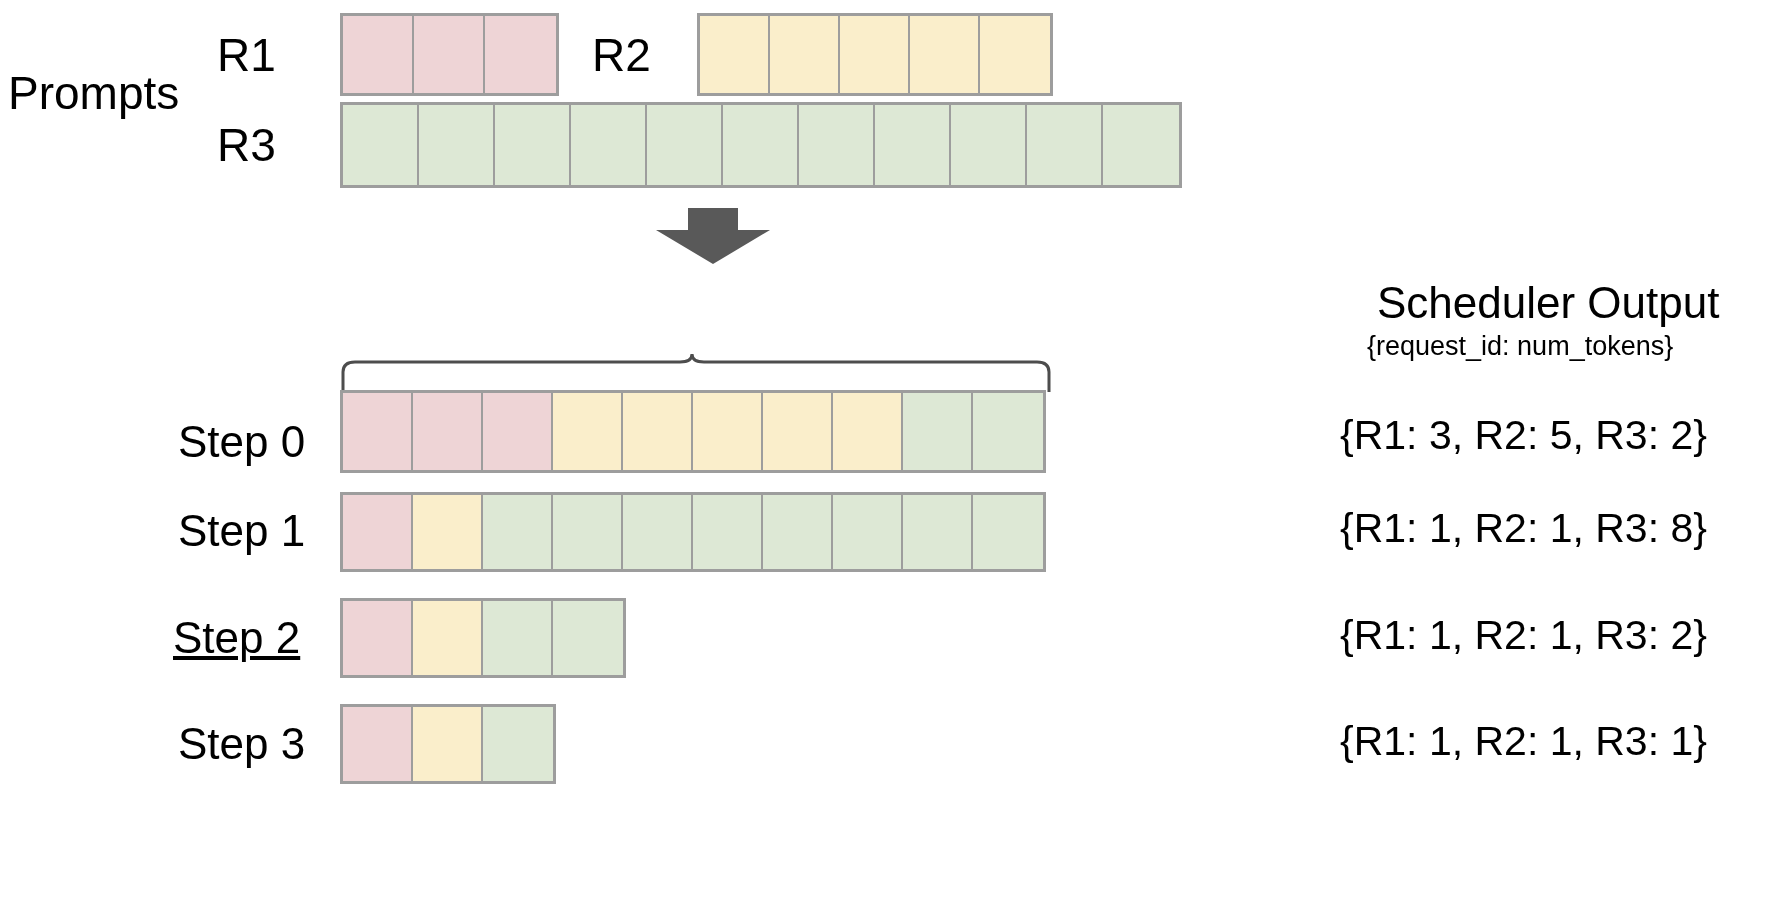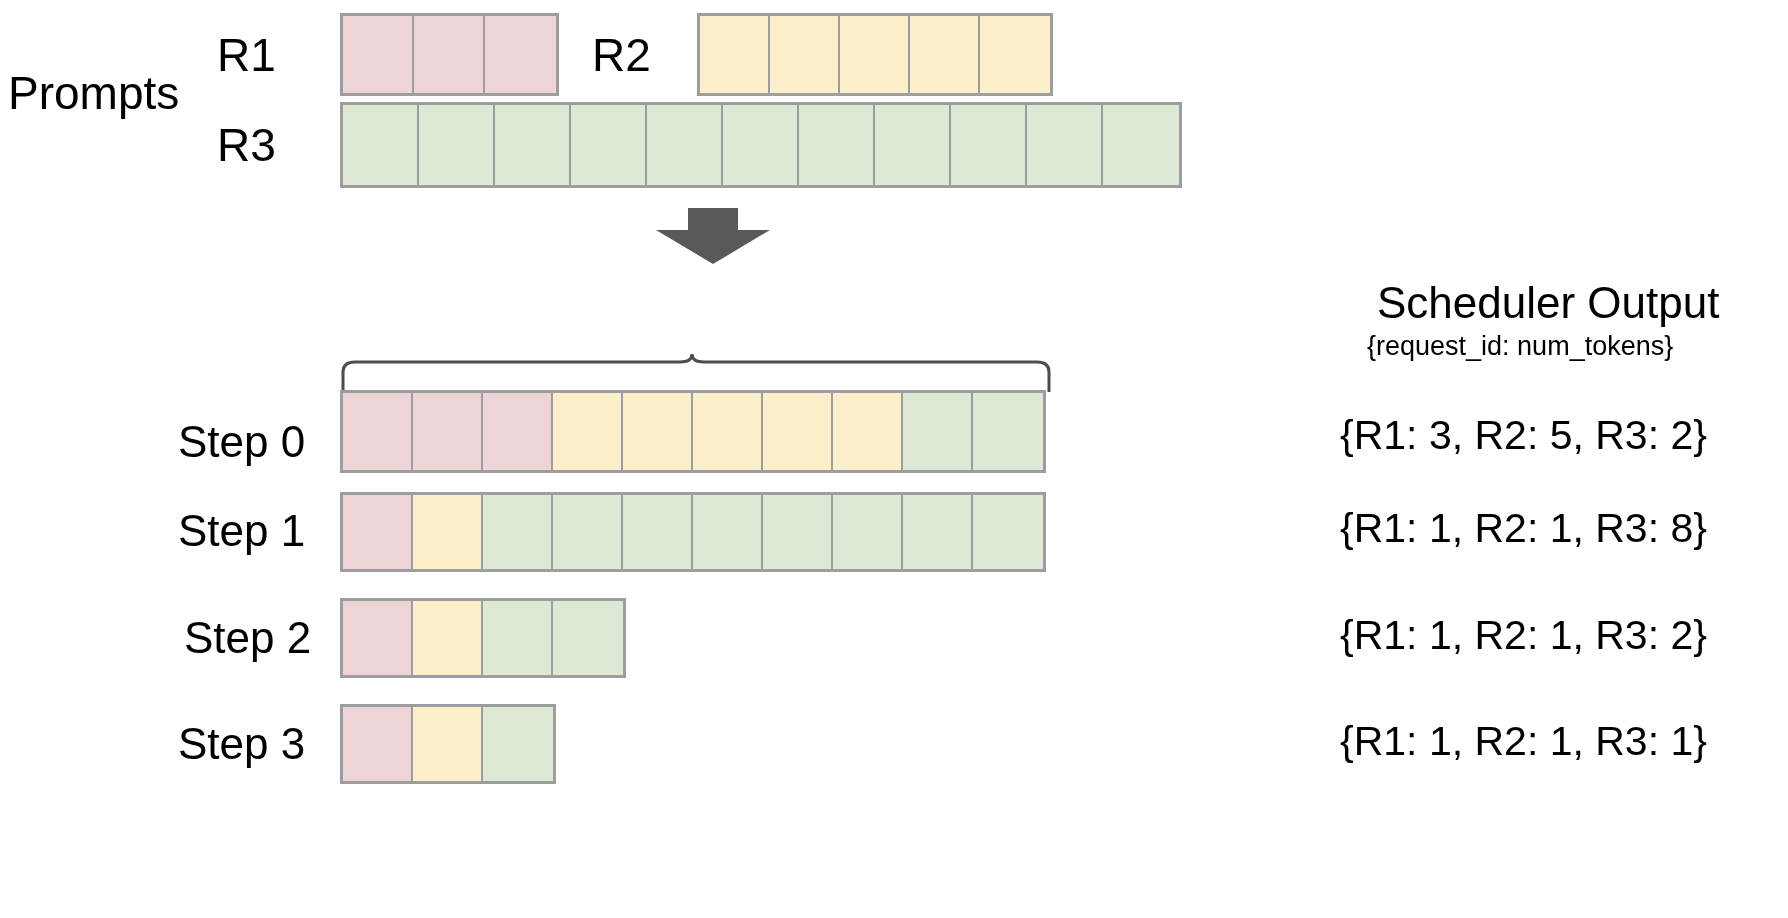--- a/index.html
+++ b/index.html
@@ -166,21 +166,21 @@
       <div class="cell green" style="width: 70px;"></div>
       <div class="cell green" style="width: 70px;"></div>
       <div class="cell green" style="width: 70px;"></div>
       <div class="cell green" style="width: 70px;"></div>
       <div class="cell green" style="width: 70px;"></div>
       <div class="cell green" style="width: 70px;"></div>
       <div class="cell green" style="width: 70px;"></div>
     </div>
   <div class="lbl sched-row" style="top:508px;">{R1: 1, R2: 1, R3: 8}</div>
 
-  <div class="lbl step-label" style="left:184px; top:616px;">Step 2</div>
+  <div class="lbl step-label" style="left:173px; top:616px;text-decoration:underline;">Step 2</div>
   <div class="bar" id="step-bar-2" style="left:340px; top:598px; height:74px;">
       <div class="cell pink" style="width: 70px;"></div>
       <div class="cell yellow" style="width: 70px;"></div>
       <div class="cell green" style="width: 70px;"></div>
       <div class="cell green" style="width: 70px;"></div>
     </div>
   <div class="lbl sched-row" style="top:615px;">{R1: 1, R2: 1, R3: 2}</div>
 
   <div class="lbl step-label" style="left:178px; top:722px;text-align:right;">Step 3</div>
   <div class="bar" id="step-bar-3" style="left:340px; top:704px; height:74px;">

